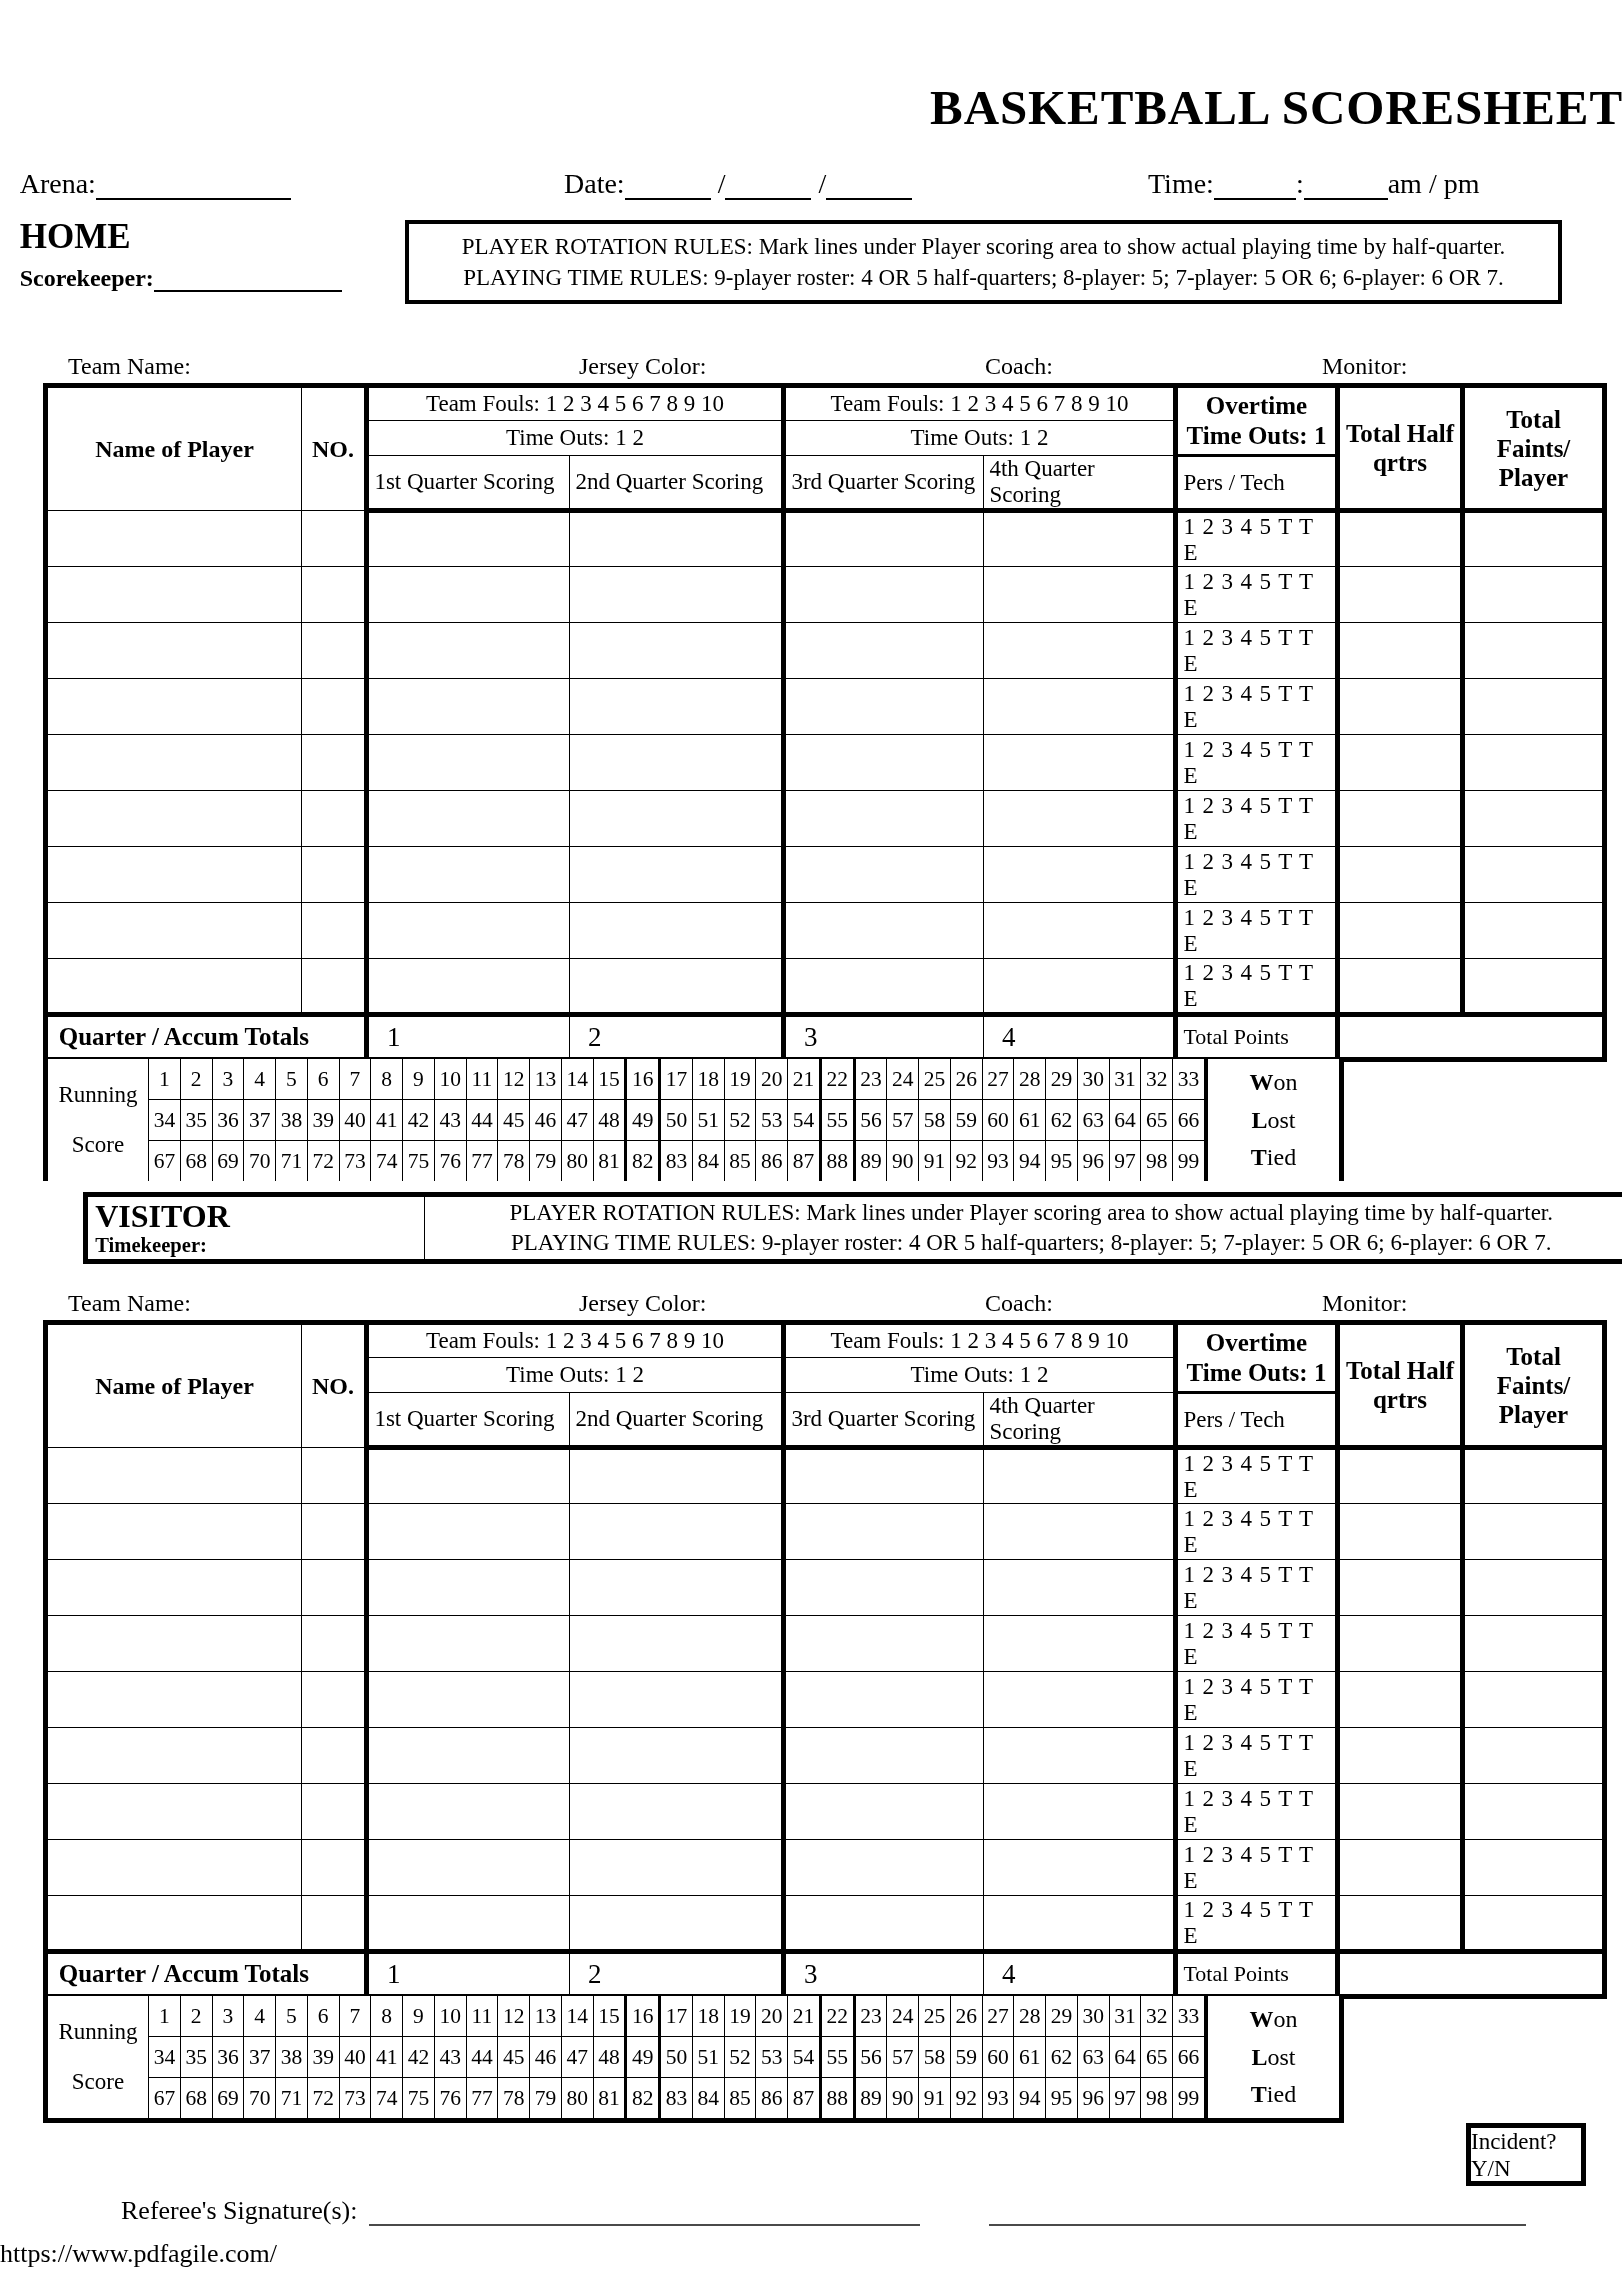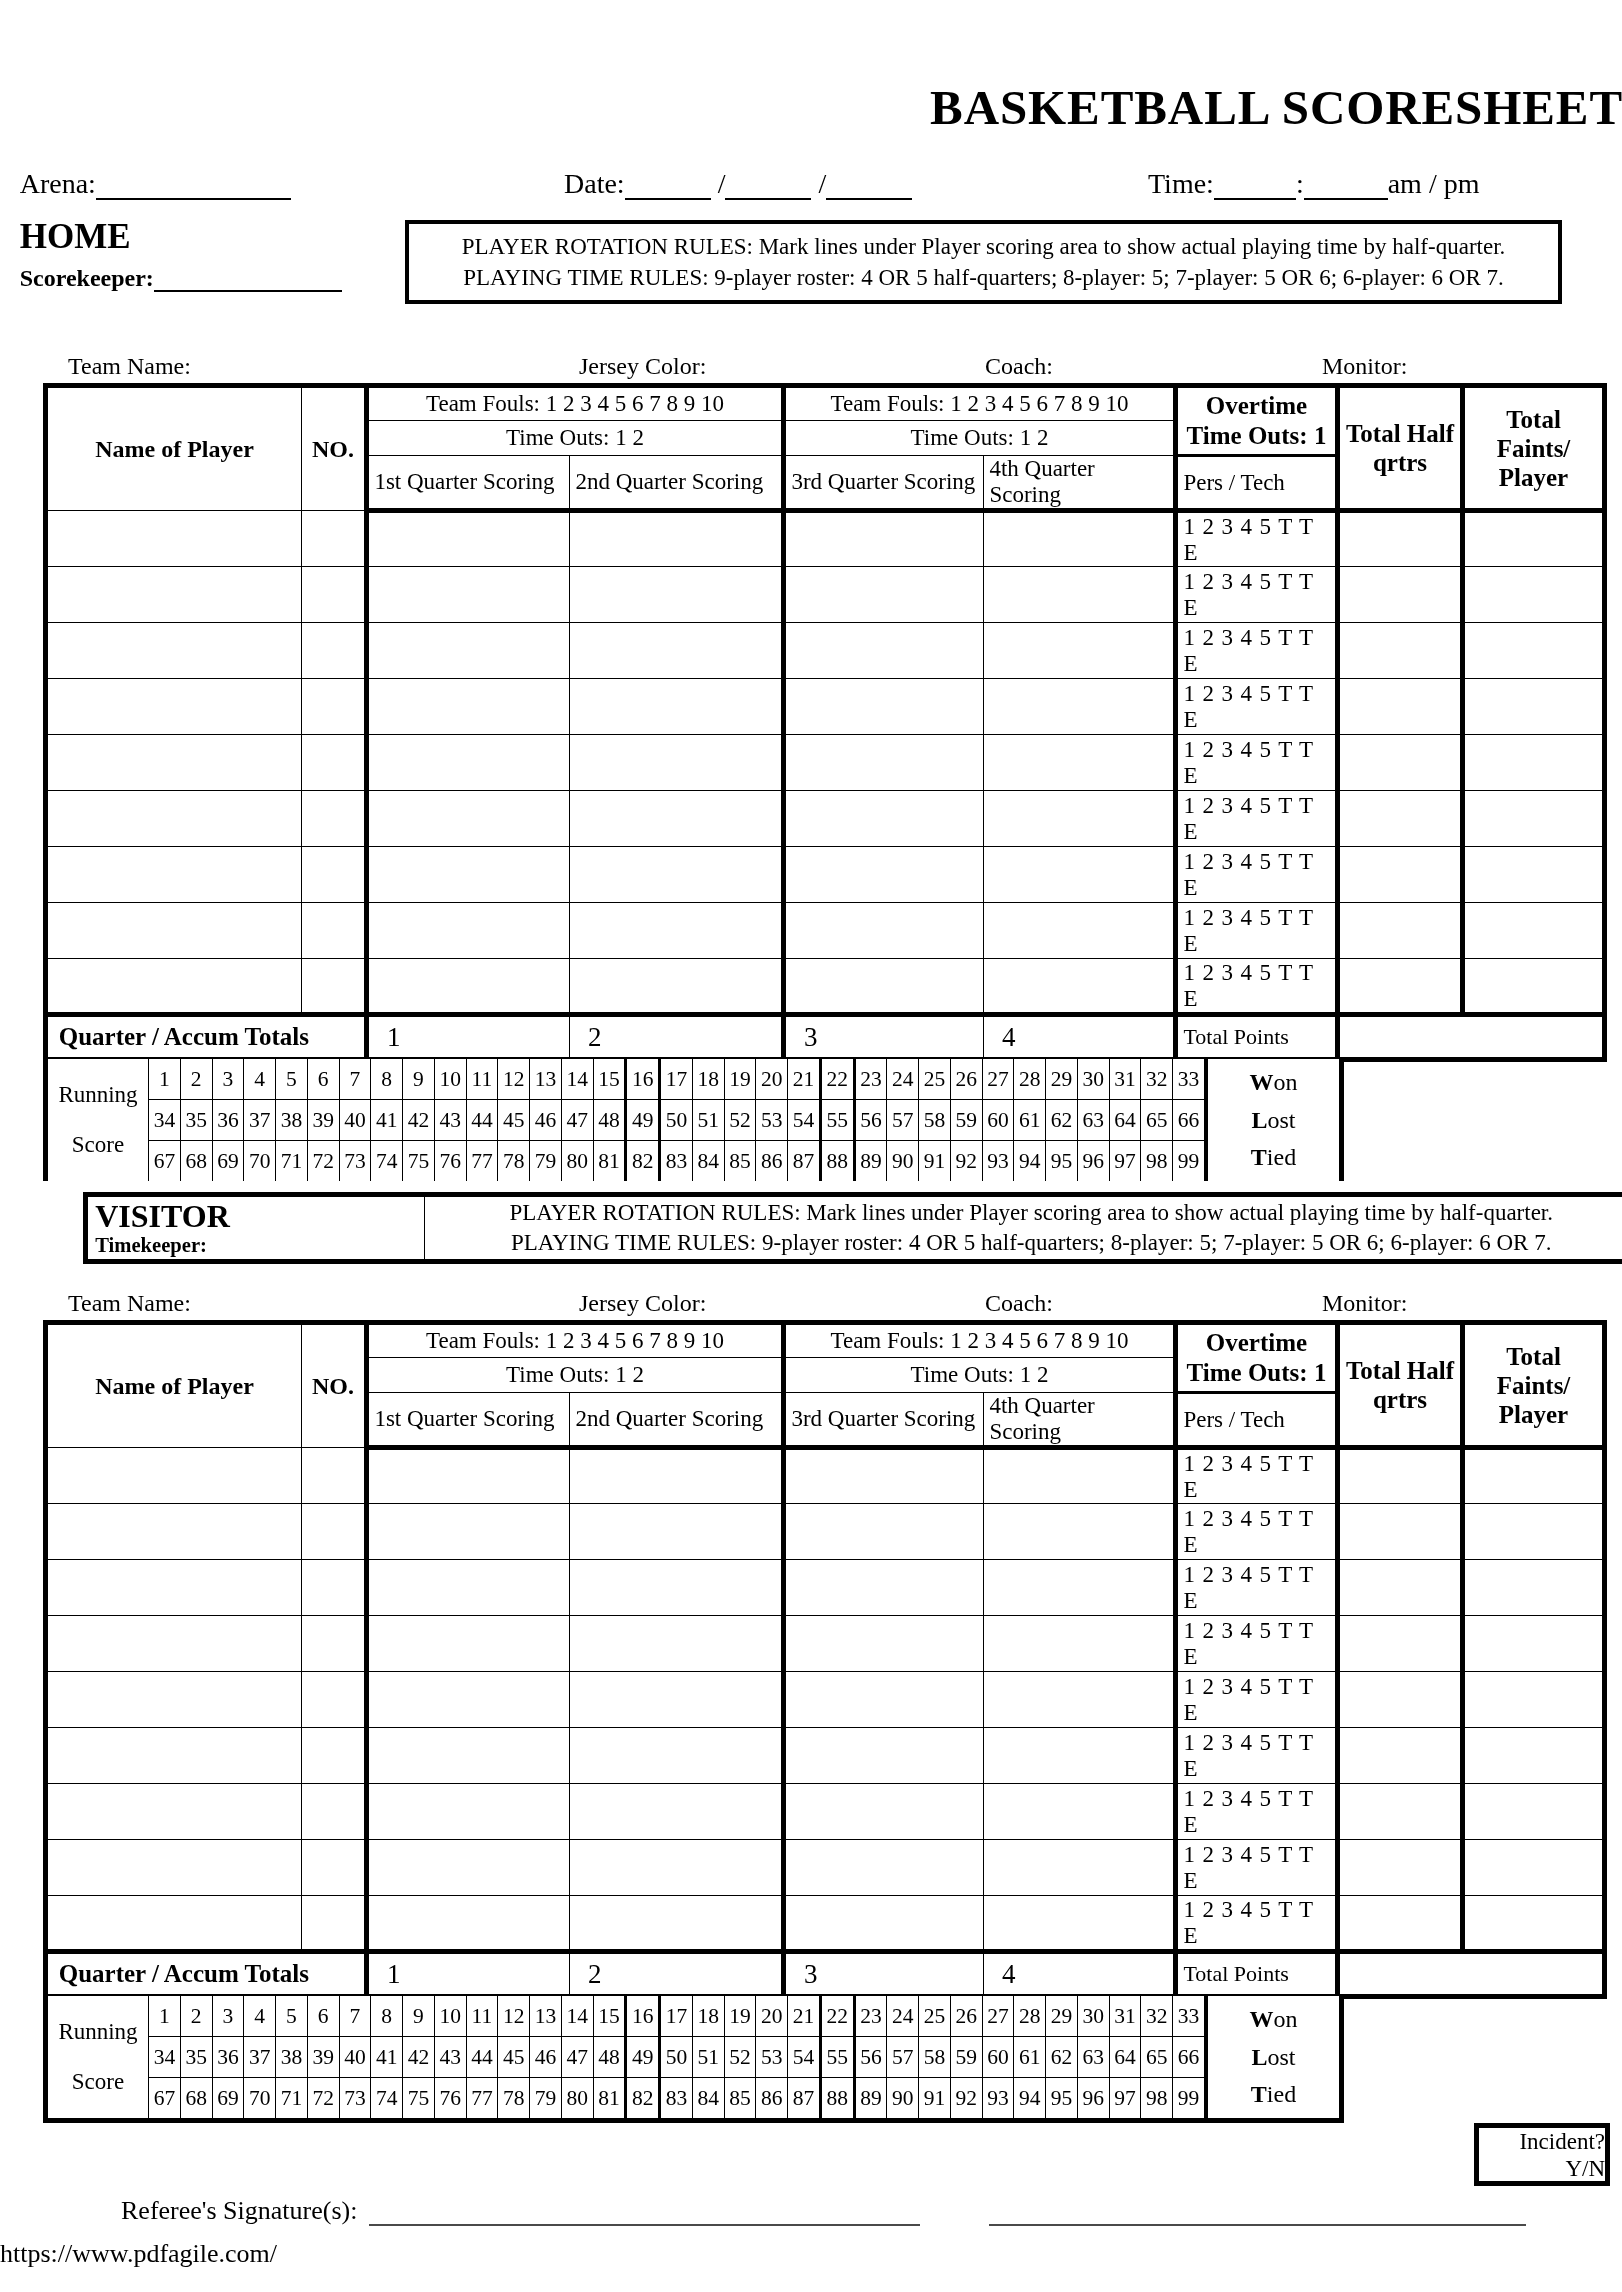--- a/index.html
+++ b/index.html
@@ -63,23 +63,23 @@
 
   
   .vband{position:absolute;left:43px;width:1559px;height:72px;border:5.4px solid #000;
          box-sizing:border-box;display:flex;background:#fff;}
   .vband-left{width:322px;padding:0 7.2px;}
   .vlabel{font-size:32px;font-weight:bold;line-height:38px;}
   .vkeeper{font-size:20.6px;font-weight:bold;line-height:21.5px;}
   .vband-right{flex:1;border-left:1.8px solid #000;display:flex;flex-direction:column;
                justify-content:center;text-align:center;font-size:23px;line-height:30px;}
 
-  .incident{position:absolute;left:1466px;top:2123px;width:136px;height:63px;
+  .incident{position:absolute;left:1466px;top:2123px;width:120px;height:63px;
             border:5.4px solid #000;box-sizing:border-box;display:flex;flex-direction:column;
-            justify-content:center;text-align:right;font-size:23px;line-height:27px;background:#fff;margin-left:8px;}
+            justify-content:center;text-align:left;font-size:23px;line-height:27px;background:#fff;}
 
   .referee{position:absolute;left:121px;top:2196px;font-size:26px;white-space:nowrap;}
   .site-url{position:absolute;left:0;top:2239px;width:100%;text-align:left;font-size:26px;}
 </style>
 </head>
 <body>
 
 <div id="page">
 
   <div class="title">BASKETBALL SCORESHEET</div>

